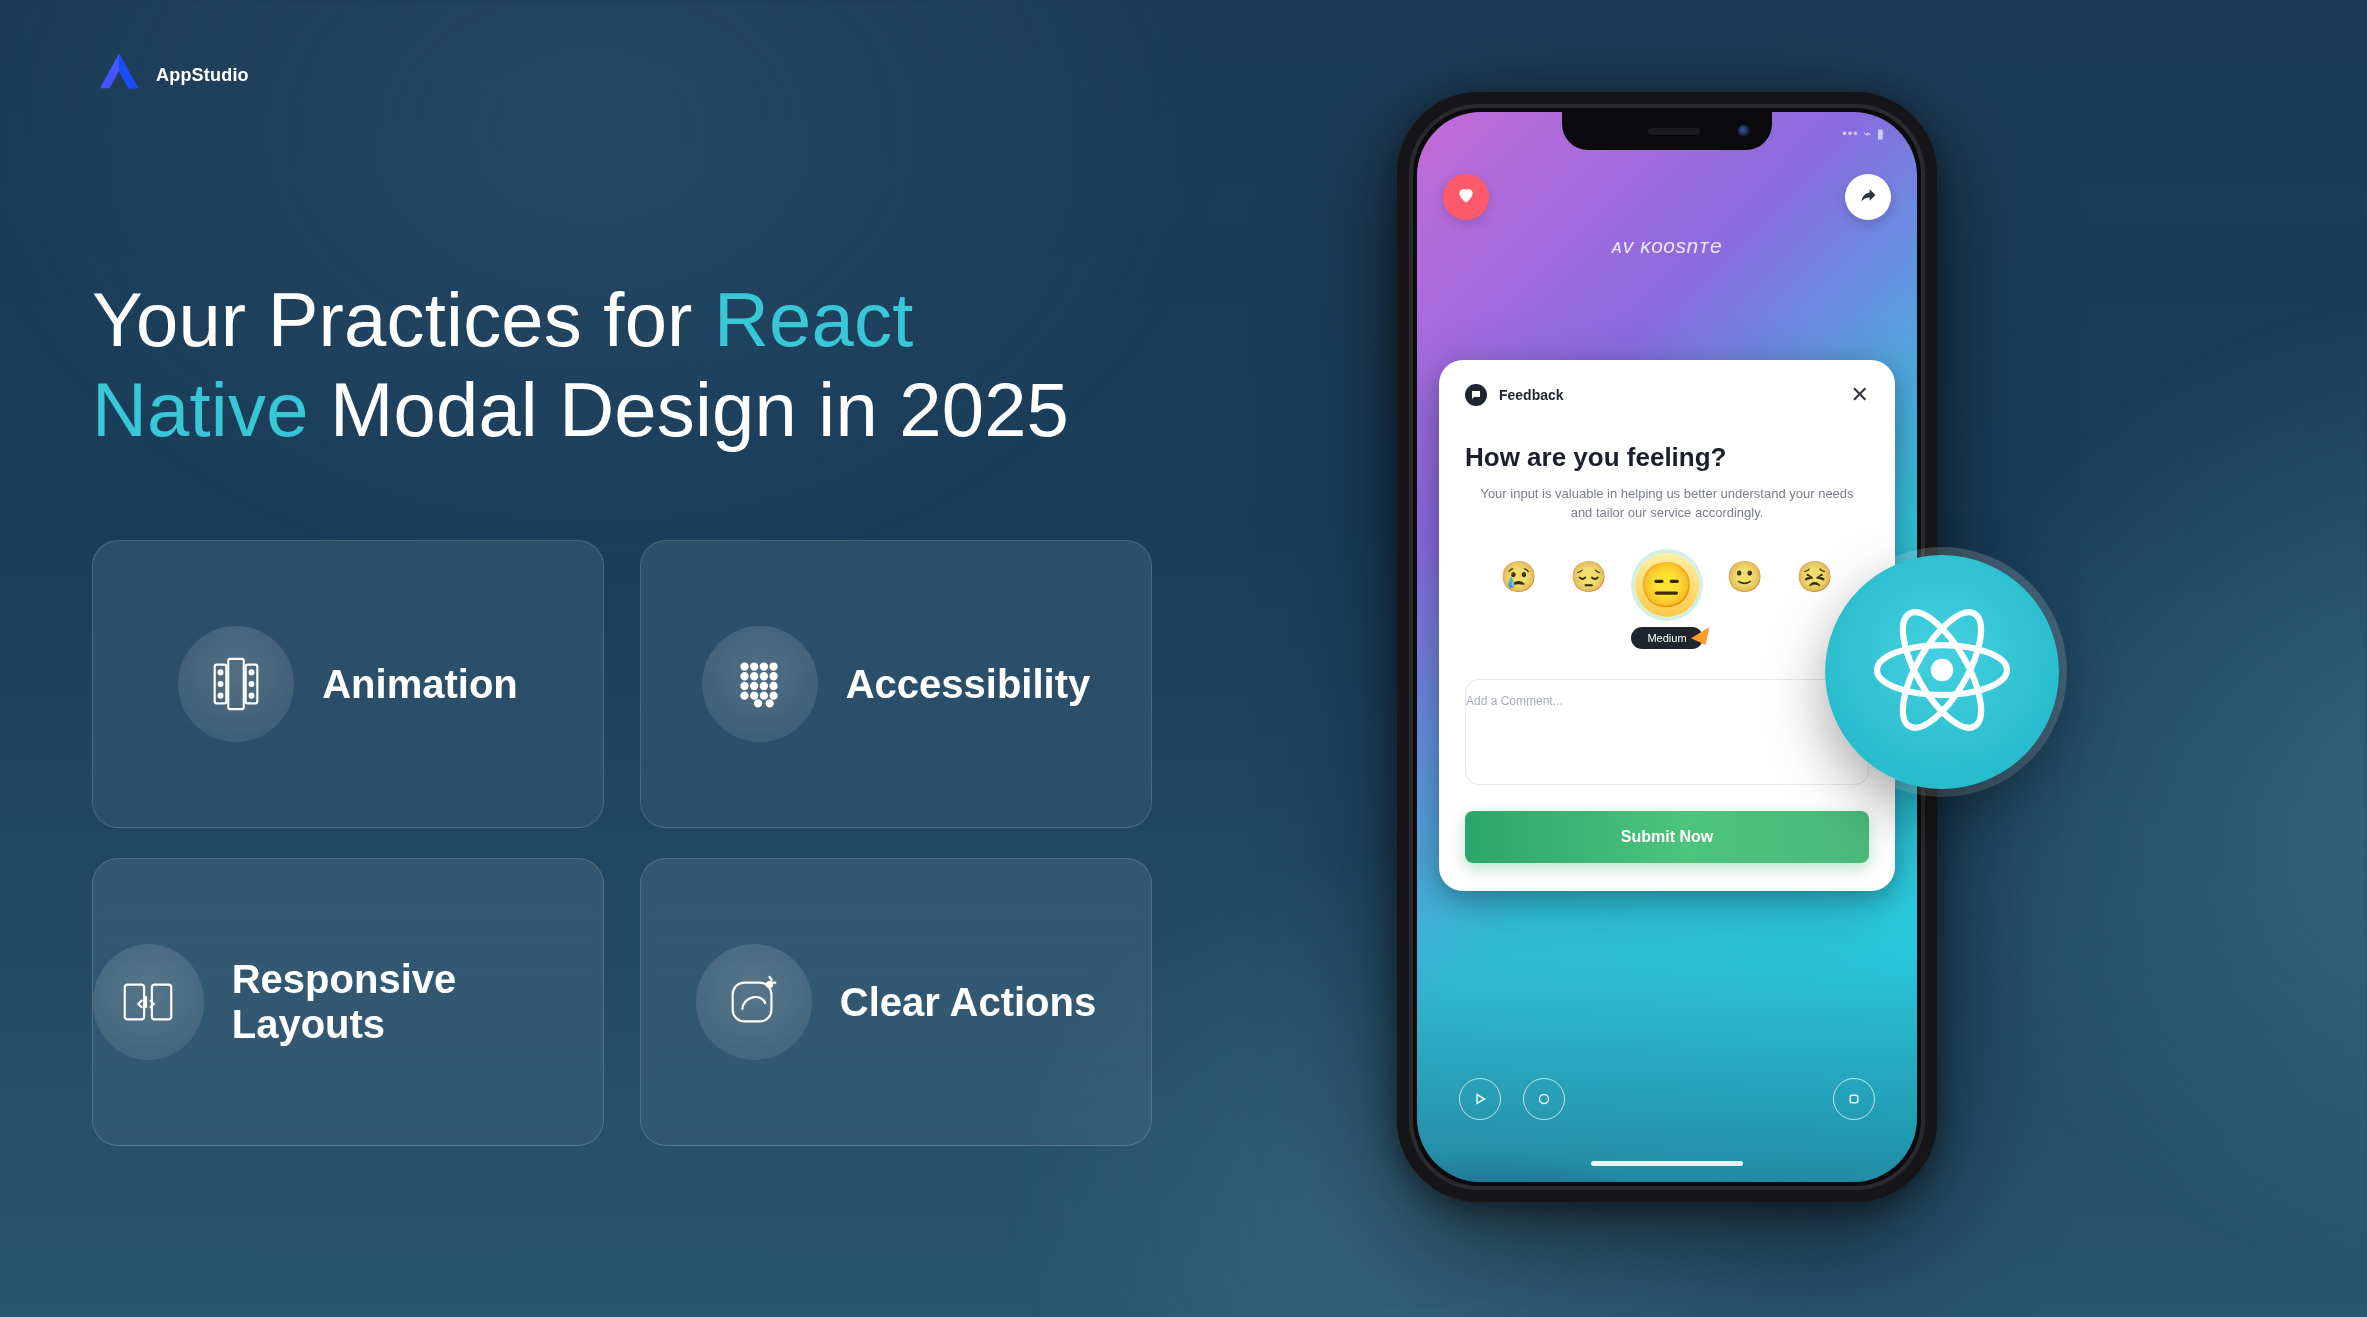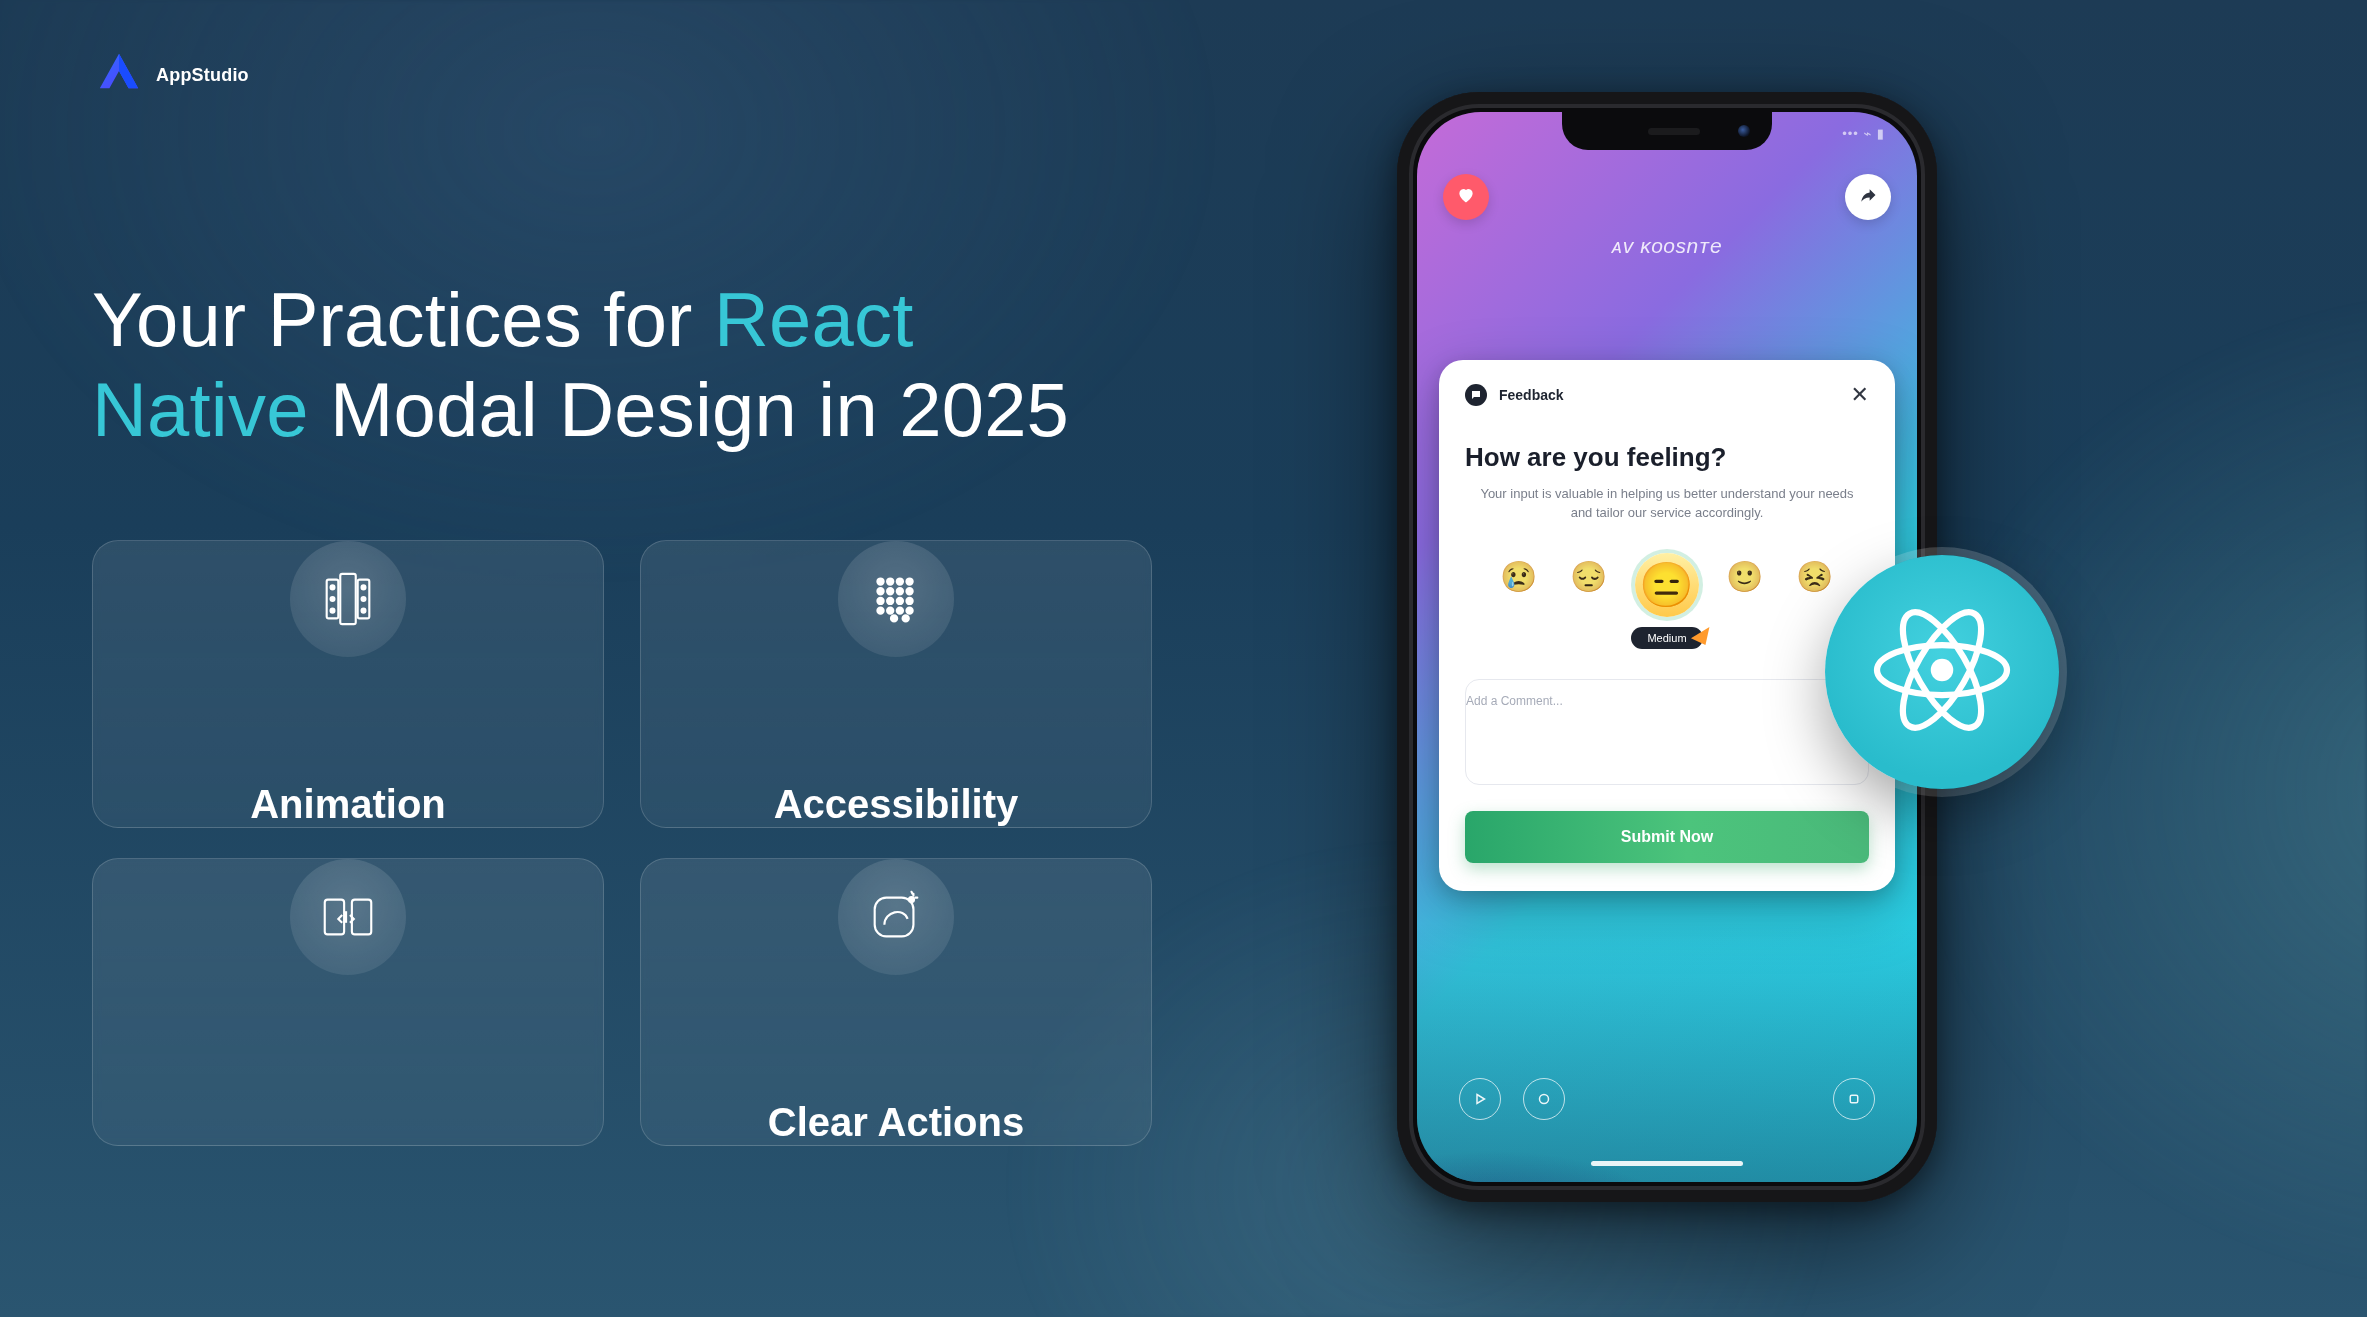--- a/index.html
+++ b/index.html
@@ -56,23 +56,23 @@
     grid-template-columns: repeat(2, 1fr);
     gap: 30px 36px;
   }
   .feature-card {
     height: 288px;
     border-radius: 26px;
     border: 1.5px solid rgba(255,255,255,0.16);
     background: linear-gradient(180deg, rgba(255,255,255,0.09), rgba(255,255,255,0.05));
     backdrop-filter: blur(4px);
     display: flex;
-    flex-direction: column;
+    flex-direction: row;
     align-items: center;
-    justify-content: space-between;
+    justify-content: center;
     gap: 28px;
   }
   .feature-icon-wrap {
     width: 116px; height: 116px;
     border-radius: 50%;
     background: radial-gradient(circle at 50% 40%, rgba(255,255,255,0.18), rgba(255,255,255,0.06));
     display: flex; align-items: center; justify-content: center;
   }
   .feature-icon-wrap svg { width: 62px; height: 62px; stroke: #fff; fill: none; stroke-width: 2.2; }
   .feature-label { color: #fff; font-size: 40px; font-weight: 600; }
@@ -341,20 +341,21 @@
     <div class="feature-card">
       <div class="feature-icon-wrap">
         <svg viewBox="0 0 64 64">
           <rect x="8" y="14" width="20" height="36" rx="3"></rect>
           <rect x="36" y="14" width="20" height="36" rx="3"></rect>
           <line x1="30" y1="26" x2="30" y2="38"></line>
           <polyline points="26,30 22,34 26,38"></polyline>
           <polyline points="34,26 38,30 34,34" transform="translate(0,4)"></polyline>
         </svg>
       </div>
+      <div class="feature-label">Responsive Layouts</div>
     </div>
 
     <div class="feature-card">
       <div class="feature-icon-wrap">
         <svg viewBox="0 0 64 64">
           <rect x="10" y="12" width="40" height="40" rx="12"></rect>
           <path d="M20 40 C20 26 40 22 44 34"></path>
           <circle cx="48" cy="14" r="2.6" fill="#fff"></circle>
           <path d="M50 8 L50 10 M54 12 L52 12 M48 6 L49 8" stroke-linecap="round"></path>
         </svg>

